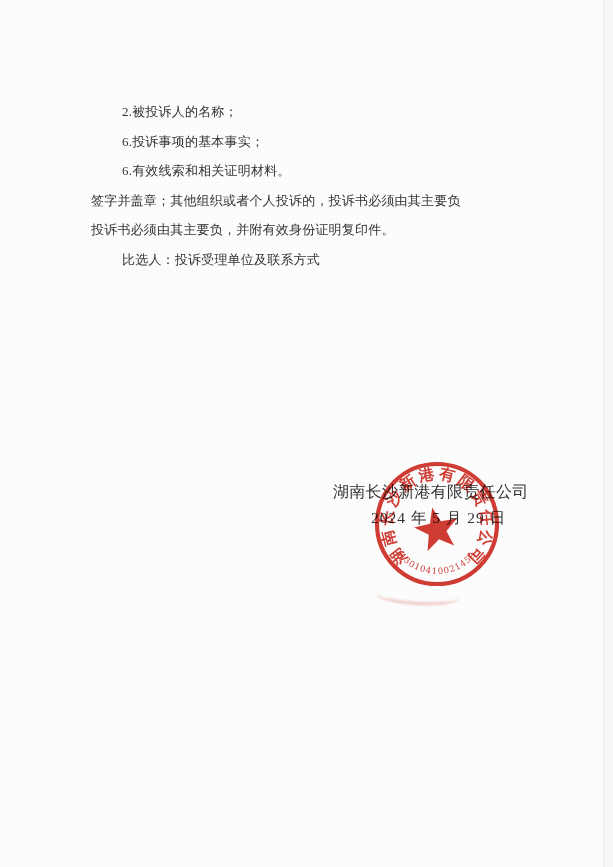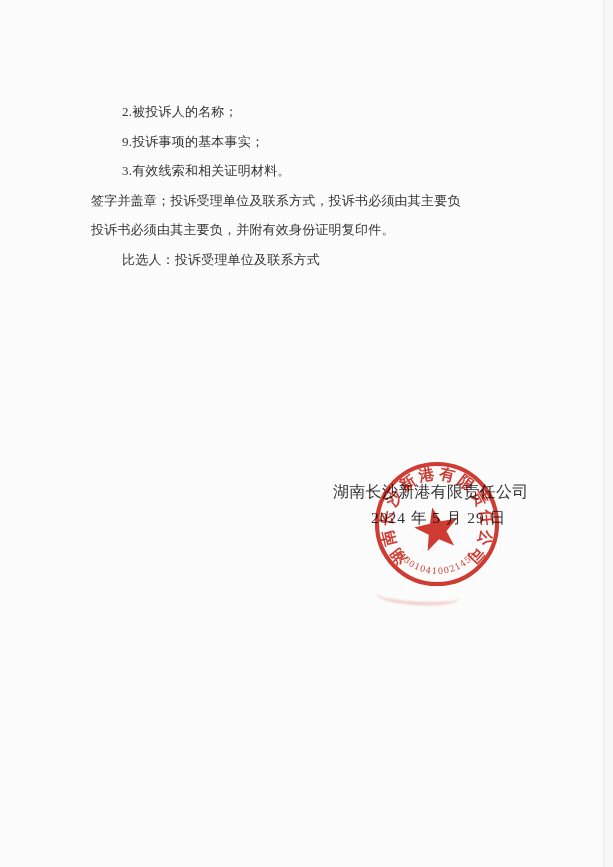--- a/index.html
+++ b/index.html
@@ -60,23 +60,23 @@
     transform: rotate(3deg);
   }
 </style>
 </head>
 <body>
 
 <div class="page">
 
   <div class="doc-text">
     <div class="line indent">2.被投诉人的名称；</div>
-    <div class="line indent">9.投诉事项的基本事实；</div>
-    <div class="line indent">3.有效线索和相关证明材料。</div>
-    <div class="line">签字并盖章；投诉受理单位及联系方式，投诉书必须由其主要负</div>
+    <div class="line indent">6.投诉事项的基本事实；</div>
+    <div class="line indent">6.有效线索和相关证明材料。</div>
+    <div class="line">签字并盖章；其他组织或者个人投诉的，投诉书必须由其主要负</div>
     <div class="line">投诉书必须由其主要负，并附有效身份证明复印件。</div>
     <div class="line indent">比选人：投诉受理单位及联系方式</div>
   </div>
 
   <div class="sig-company">湖南长沙新港有限责任公司</div>
   <div class="sig-date">2024 年 5 月 29 日</div>
 
   <svg class="seal" viewBox="0 0 160 160" aria-hidden="true">
     <defs>
       <path id="seal-arc-top" d="M 51.1 114.5 A 45 45 0 1 1 108.9 114.5" fill="none"></path>

